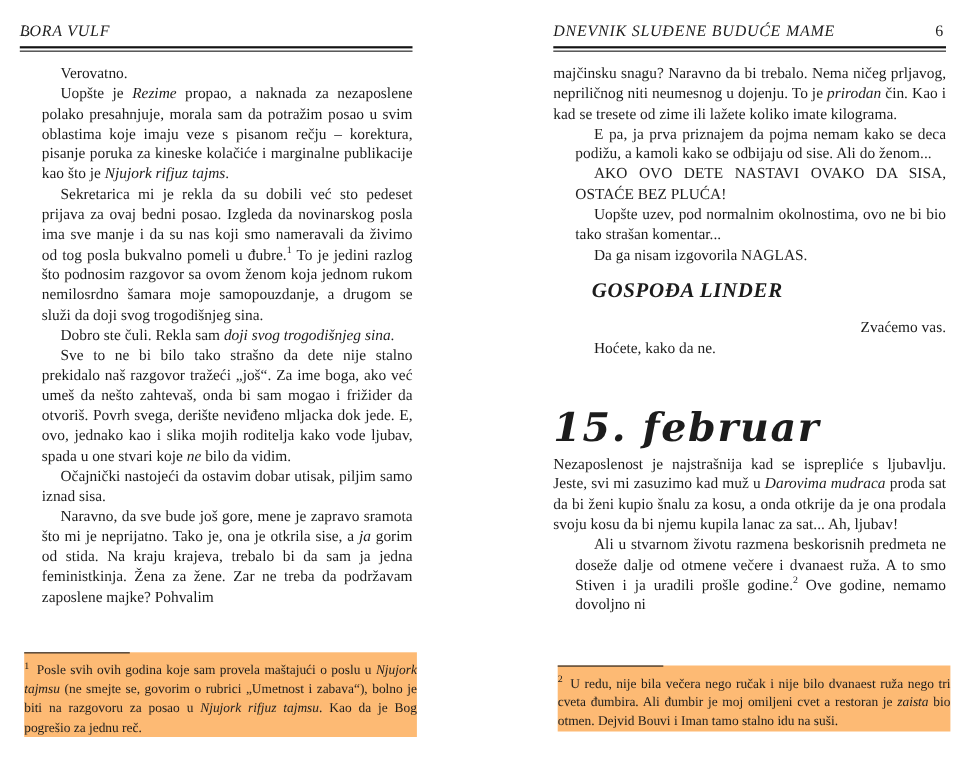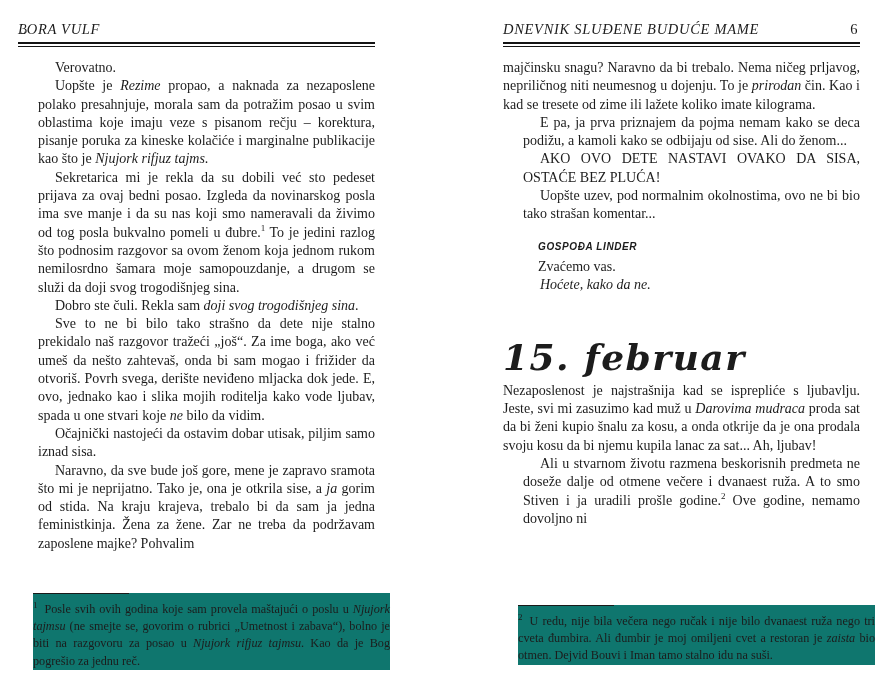--- a/index.html
+++ b/index.html
@@ -14,28 +14,28 @@
   .pg-num{position:absolute;top:0;font-size:14.5px;letter-spacing:0.5px;}
   .page-left .pg-num{left:2px;}
   .page-right .pg-num{right:2px;}
   .running{width:100%;text-align:left;font-style:italic;letter-spacing:0.7px;font-size:14.5px;white-space:nowrap;}
   .rule{position:absolute;top:42px;left:0;right:0;height:2px;border-top:2.4px solid #141414;border-bottom:1.5px solid #141414;}
   .body-text{position:absolute;top:59px;left:0;width:357px;text-align:justify;font-size:14px;line-height:18.3px;}
   p.para{margin:0;padding:0;}
   p.para.ind{text-indent:17px;margin-left:20px;}
   sup{font-size:9px;line-height:0;vertical-align:super;}
   .script-block{margin-top:14px;margin-left:35px;text-align:left;}
-  .speaker{font-family:Liberation Sans, sans-serif;font-weight:bold;font-style:italic;font-size:10px;letter-spacing:0.6px;margin:0 0 2px 0;}
-  .speech{margin:0;}
-  .response{margin-top:15px;font-style:italic;}
+  .speaker{font-family:Liberation Serif, serif;font-weight:bold;font-style:italic;font-size:19px;letter-spacing:0.6px;margin:0 0 16px 0;}
+  .speech{margin:0;text-align:right;}
+  .response{margin-top:15px;}
   .date-heading{
     font-family:"DejaVu Serif",serif;font-weight:bold;font-style:italic;
     font-size:36px;letter-spacing:1.5px;margin:53px 0 16px 0;text-align:left;
   }
-  .footnote{position:absolute;left:15px;width:357px;background:#0f766e;}
+  .footnote{position:absolute;left:4px;width:357px;background:#fdba74;}
   .page-left .footnote{top:593px;}
   .page-right .footnote{top:605px;}
   .fn-rule{width:96px;border-top:1.7px solid #1a1a1a;margin:0 0 7px 0;}
   .fn-text{margin:0;font-size:12.2px;line-height:17.2px;text-align:justify;}
   .fn-text sup{margin-right:7px;}
 </style>
 </head>
 <body>
 
 <div class="spread">
@@ -68,20 +68,21 @@
       <span class="pg-num">6</span>
       <div class="running">DNEVNIK SLUĐENE BUDUĆE MAME</div>
     </div>
     <div class="rule"></div>
     <div class="body-text">
       <div>
           <p class="para"><span>majčinsku snagu? Naravno da bi trebalo. Nema ničeg prljavog, nepriličnog niti neumesnog u dojenju. To je </span><i>prirodan</i><span> čin. Kao i kad se tresete od zime ili lažete koliko imate kilograma.</span></p>
           <p class="para ind"><span>E pa, ja prva priznajem da pojma nemam kako se deca podižu, a kamoli kako se odbijaju od sise. Ali do ženom...</span></p>
           <p class="para ind"><span>AKO OVO DETE NASTAVI OVAKO DA SISA, OSTAĆE BEZ PLUĆA!</span></p>
           <p class="para ind"><span>Uopšte uzev, pod normalnim okolnostima, ovo ne bi bio tako strašan komentar...</span></p>
+          <p class="para ind"><span>Da ga nisam izgovorila NAGLAS.</span></p>
         </div>
       <div class="script-block">
         <p class="speaker">GOSPOĐA LINDER</p>
         <p class="speech">Zvaćemo vas.</p>
       </div>
       <p class="para ind response">Hoćete, kako da ne.</p>
       <h2 class="date-heading">15. februar</h2>
       <div>
           <p class="para"><span>Nezaposlenost je najstrašnija kad se isprepliće s ljubavlju. Jeste, svi mi zasuzimo kad muž u </span><i>Darovima mudraca</i><span> proda sat da bi ženi kupio šnalu za kosu, a onda otkrije da je ona prodala svoju kosu da bi njemu kupila lanac za sat... Ah, ljubav!</span></p>
           <p class="para ind"><span>Ali u stvarnom životu razmena beskorisnih predmeta ne doseže dalje od otmene večere i dvanaest ruža. A to smo Stiven i ja uradili prošle godine.</span><sup>2</sup><span> Ove godine, nemamo dovoljno ni</span></p>

